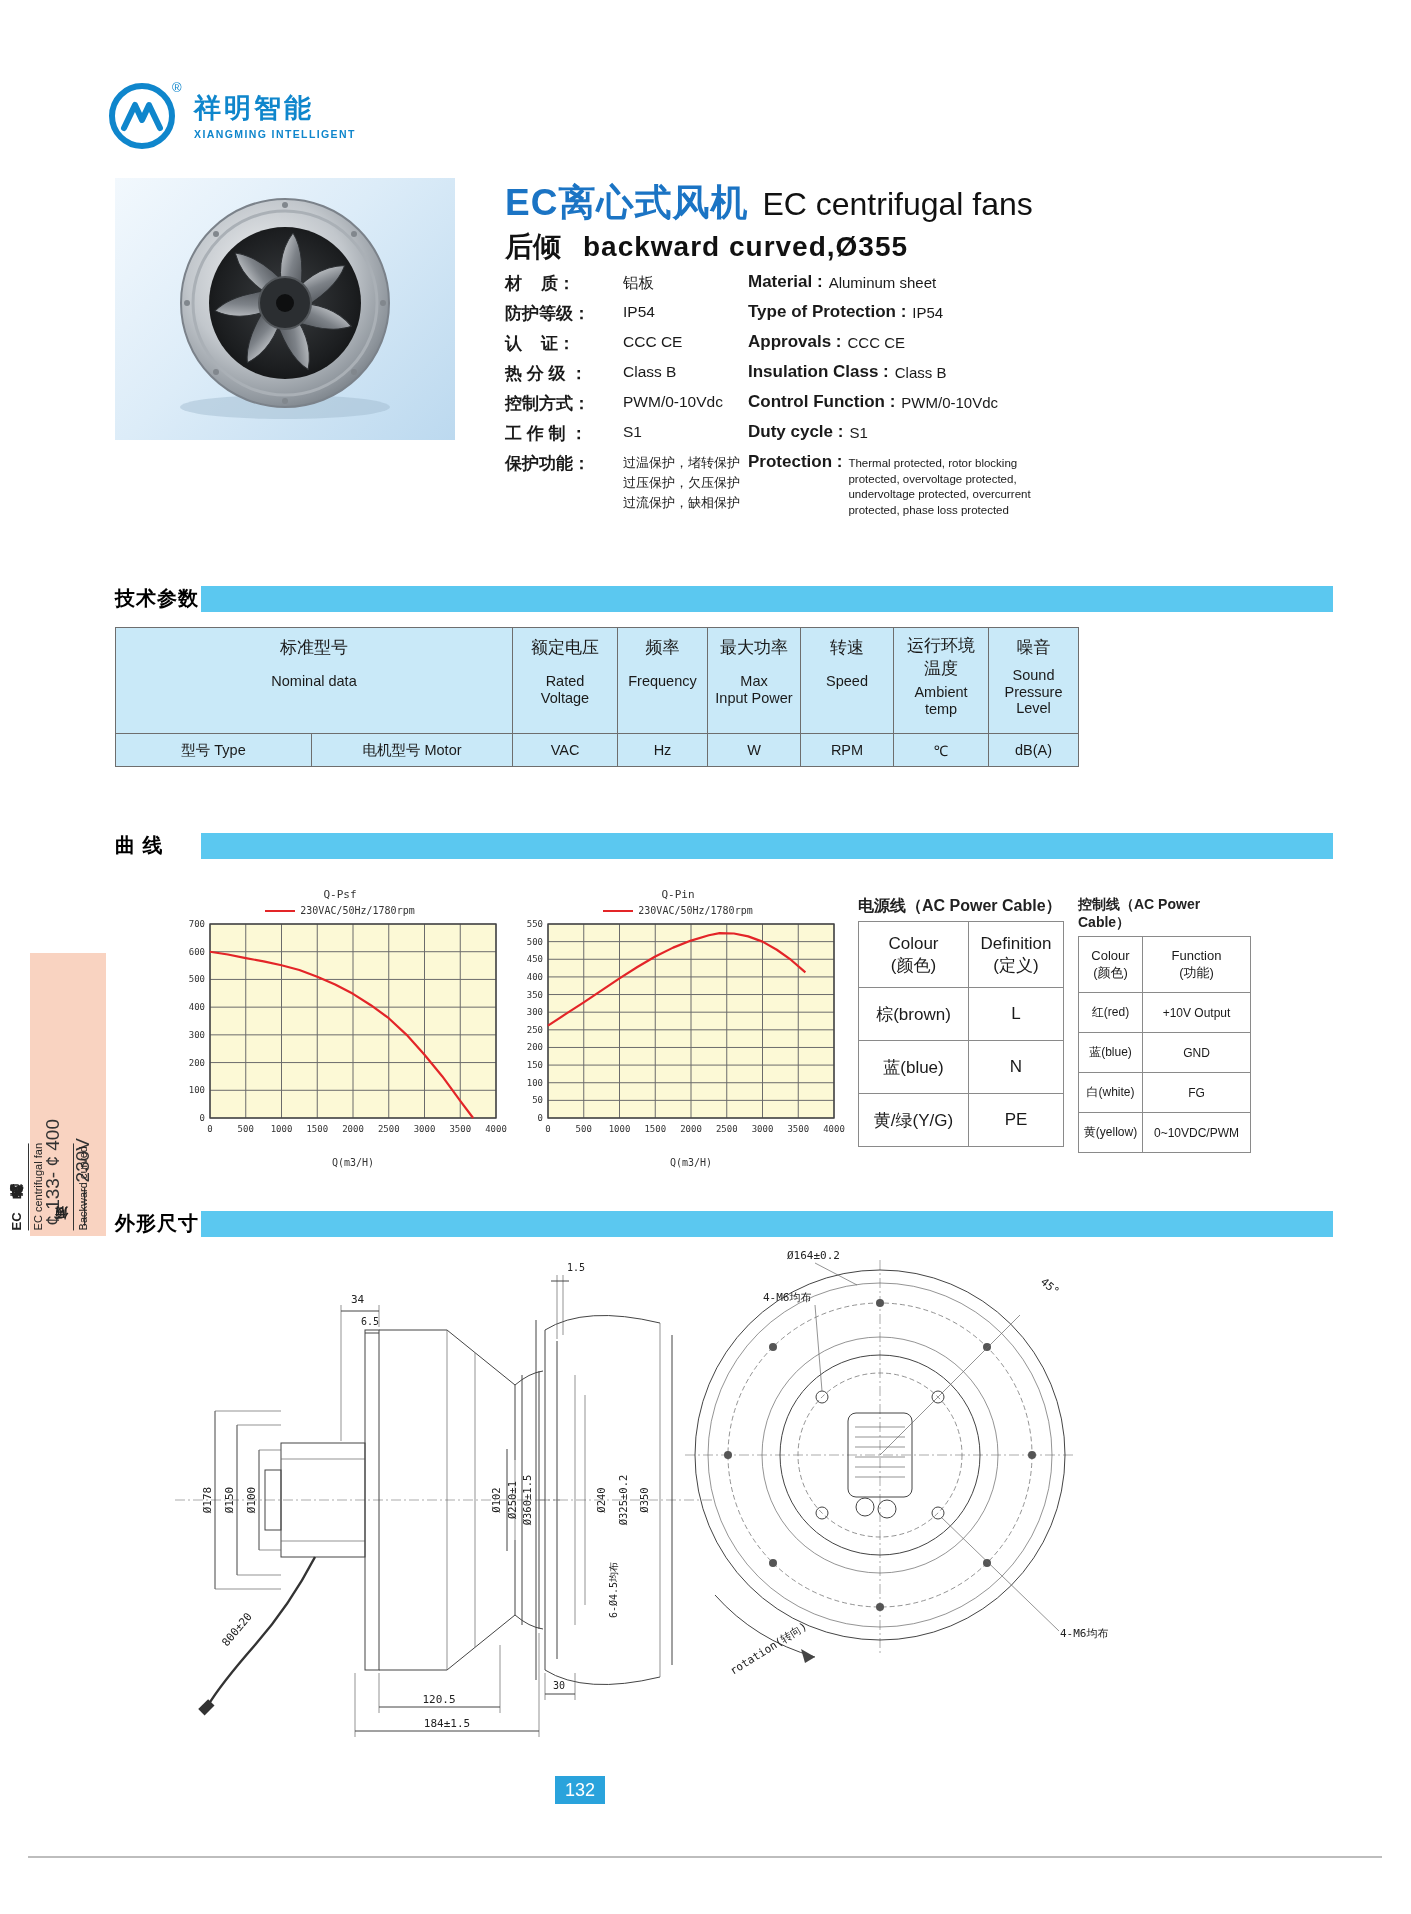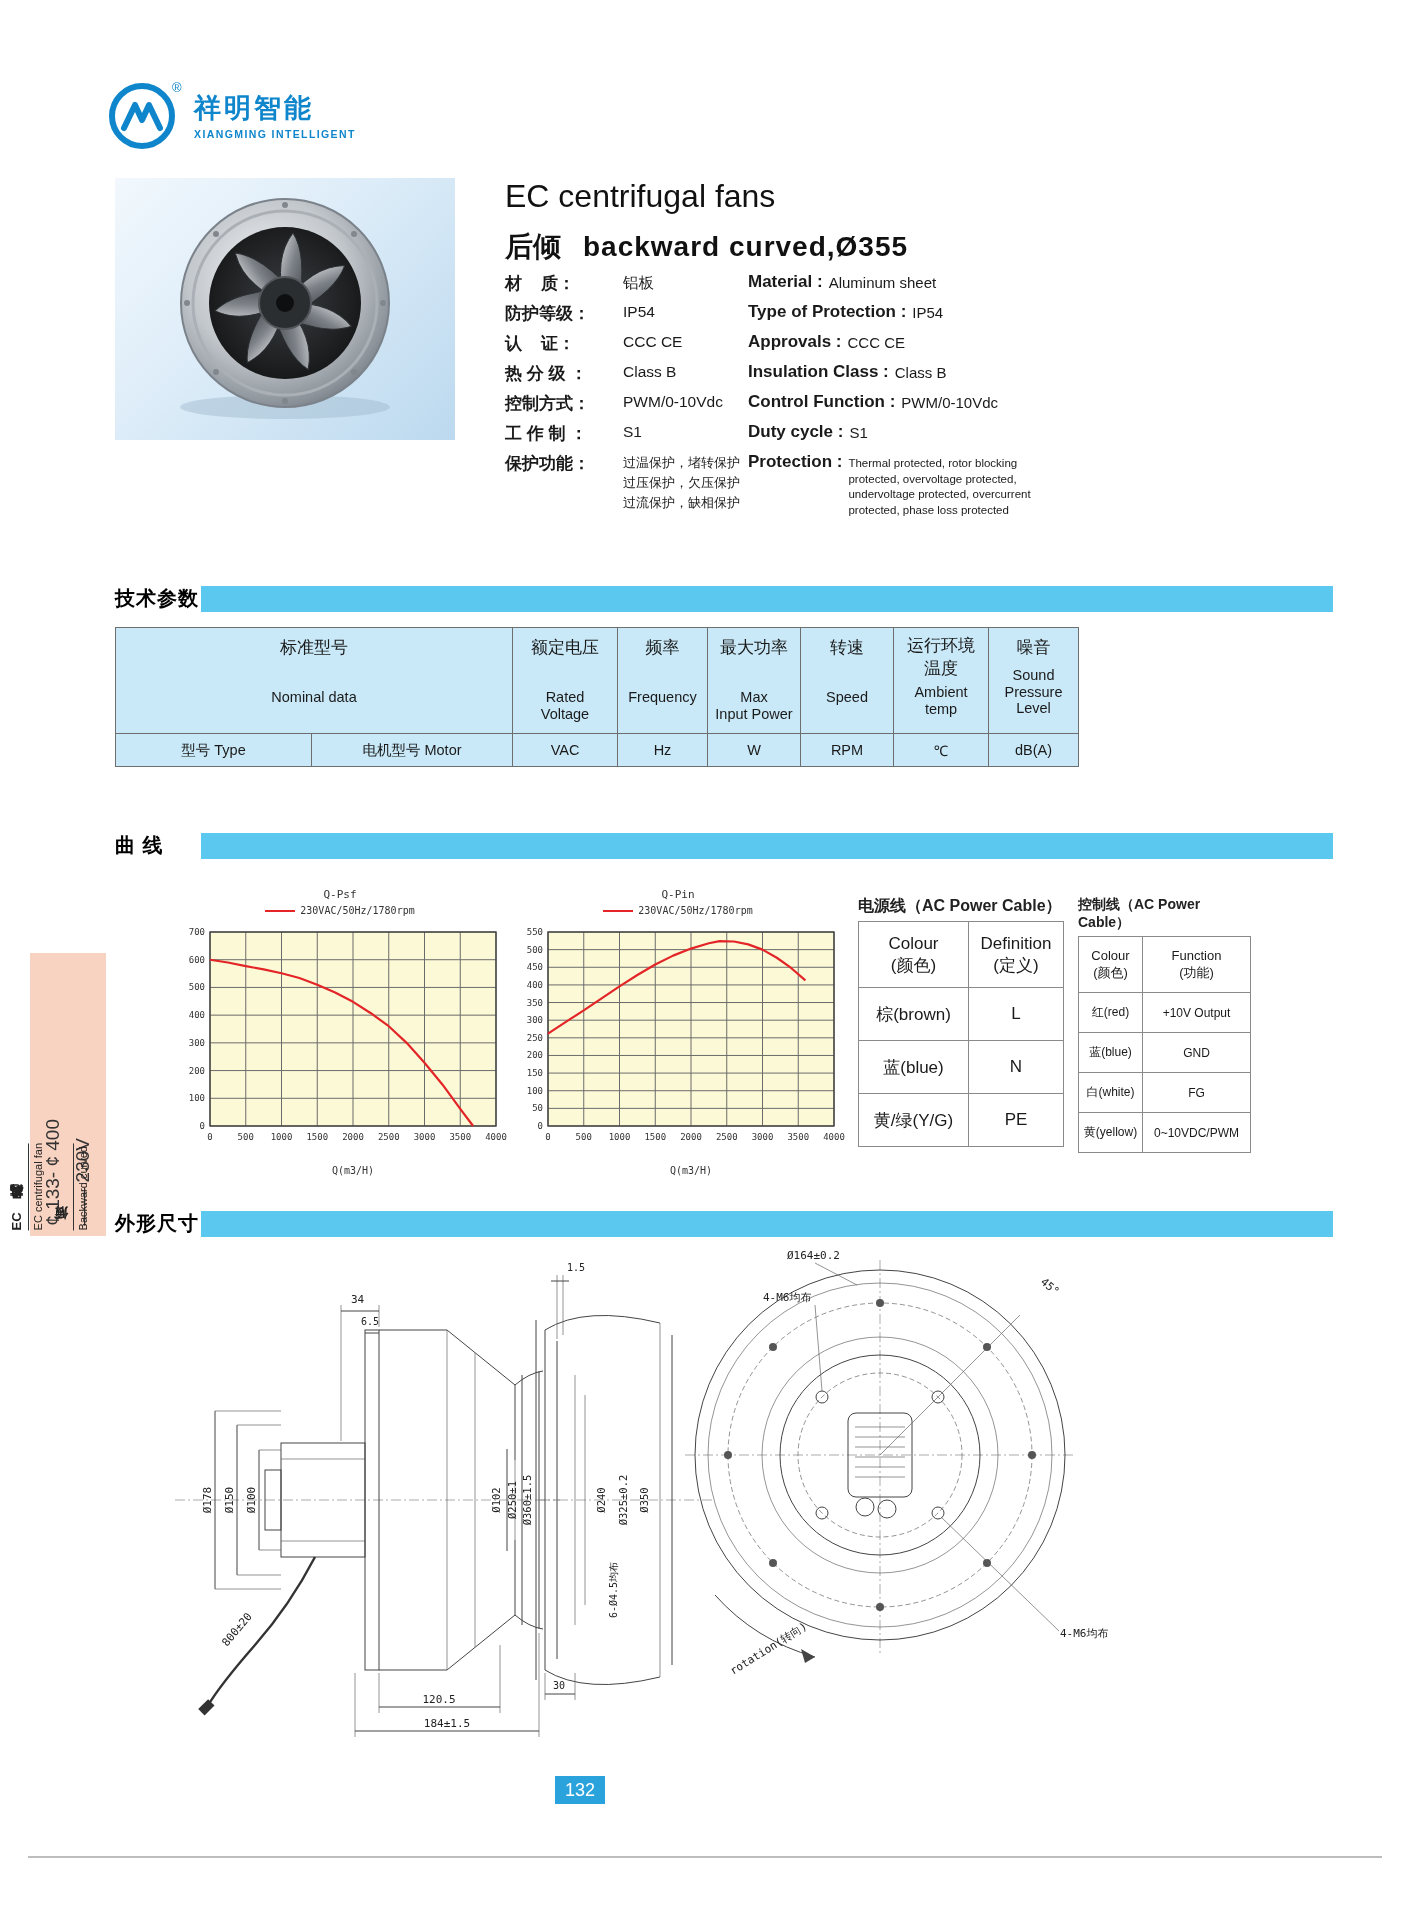--- a/index.html
+++ b/index.html
@@ -41,28 +41,28 @@
   
   .section { display:flex; align-items:center; }
   .section-label { font-size:20px; font-weight:bold; color:#000; width:86px; letter-spacing:1px; }
   .section-bar { height:26px; background:#5bc8f0; flex:1; }
 
   
   table.tech { border-collapse:collapse; table-layout:fixed; }
   table.tech th, table.tech td { border:1.5px solid #6e6e6e; text-align:center; vertical-align:middle; }
   table.tech .group-row th { background:#c9e9f8; height:106px; vertical-align:top; font-weight:normal; }
   table.tech .group-row .cn { font-size:17px; margin-top:8px; }
-  table.tech .group-row .en { font-size:14.5px; margin-top:30px; line-height:1.15; }
+  table.tech .group-row .en { font-size:14.5px; margin-top:14px; line-height:1.15; }
   table.tech .sub-row td { background:#c9e9f8; height:33px; font-size:14.5px; }
   table.tech .data-row td { background:#fff; height:47px; font-size:15px; }
 
   
   .chart { width:340px; }
   .chart-title { text-align:center; font-family:"DejaVu Sans Mono", monospace; font-size:11px; color:#333; }
-  .chart-legend { display:flex; align-items:center; justify-content:center; gap:5px; margin:4px 0 10px 0;
+  .chart-legend { display:flex; align-items:center; justify-content:center; gap:5px; margin:4px 0 2px 0;
     font-family:"DejaVu Sans Mono", monospace; font-size:10px; color:#333; }
   .legend-line { display:inline-block; width:30px; height:2px; background:#e32528; }
 
   
   .cable-title { font-size:16px; font-weight:bold; color:#222; margin-bottom:4px; }
   table.cable { border-collapse:collapse; table-layout:fixed; }
   table.cable th, table.cable td { border:1.5px solid #8a8a8a; text-align:center; vertical-align:middle; background:#fff; }
   table.cable .hdr { font-weight:normal; line-height:1.25; }
   .cable-power .hdr { height:66px; font-size:17px; }
   .cable-power td.cell { height:53px; font-size:17px; }
@@ -152,20 +152,21 @@
       <circle cx="219" cy="183" r="3"></circle>
         <circle cx="150" cy="212" r="3"></circle>
         <circle cx="81" cy="183" r="3"></circle>
       <circle cx="52" cy="114" r="3"></circle>
         <circle cx="81" cy="45" r="3"></circle>
     </g>
   </svg>
 </div>
 
 <div class="abs title-line1">
+  <span class="title-cn">EC离心式风机</span>
   <span class="title-en">EC centrifugal fans</span>
 </div>
 <div class="abs title-line2">
   <span class="sub-cn">后倾</span>
   <span class="sub-en">backward curved,Ø355</span>
 </div>
 
 <div class="abs specs">
   <div class="spec-row">
     <span class="spec-cn-label">材    质：</span>

